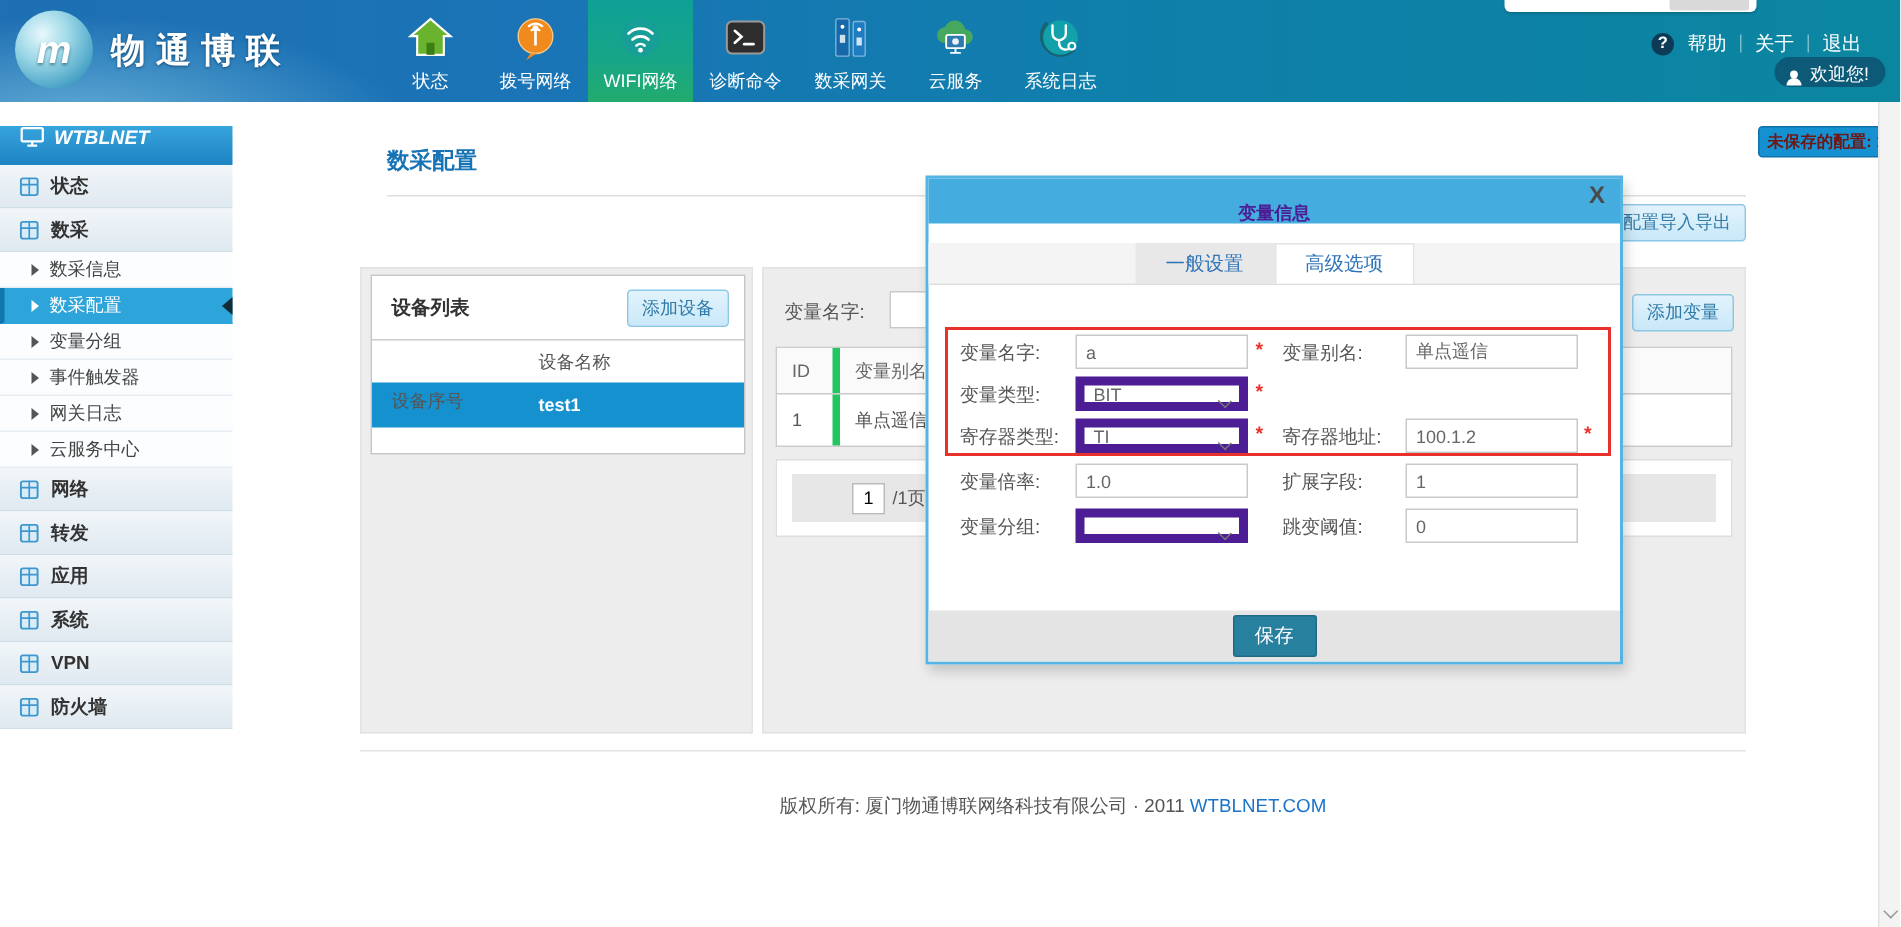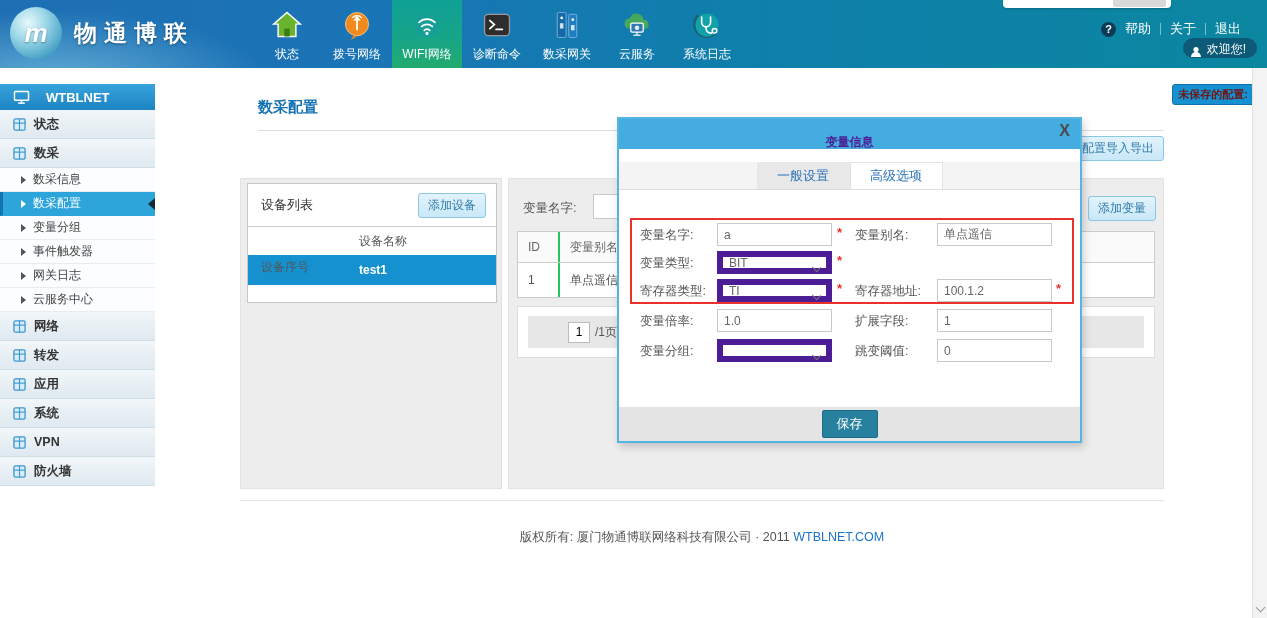--- a/index.html
+++ b/index.html
@@ -28,21 +28,21 @@
   .qmark { width:15px; height:15px; border-radius:50%; background:#0d3a56; color:#fff; font-size:11px; font-weight:bold;
     display:flex; align-items:center; justify-content:center; }
   .top-links .sep { width:1px; height:12px; background:rgba(255,255,255,.45); }
   .top-links a { color:#fff; text-decoration:none; cursor:pointer; }
   .welcome-pill { position:absolute; right:10px; top:38px; height:20px; padding:0 11px 0 7px; border-radius:11px;
     background:rgba(15,55,85,.55); color:#fff; font-size:12px; display:flex; align-items:flex-end; gap:5px; }
 
   
   .sidebar { position:absolute; left:0; top:84px; width:155px; }
   .sb-header { height:26px; background:linear-gradient(180deg,#37a4dc,#1d83c3); color:#fff; font-weight:bold; font-size:13px;
-    display:flex; align-items:center; gap:16px; padding-left:13px; }
+    display:flex; align-items:flex-start; gap:6px; padding-left:13px;font-style:italic; }
   .sb-group { height:29px; background:linear-gradient(180deg,#f1f6f9,#dfe9f0); border-bottom:1px solid #cfdde6;
     display:flex; align-items:center; gap:8px; padding-left:13px; font-size:12.5px; font-weight:bold; color:#333; cursor:pointer; }
   .sb-sub { position:relative; height:24px; background:#fbfdfe; border-bottom:1px solid #e6eef3;
     display:flex; align-items:center; gap:7px; padding-left:21px; font-size:12px; color:#444; cursor:pointer; }
   .sb-sub .tri { width:0; height:0; border-top:4px solid transparent; border-bottom:4px solid transparent; border-left:5px solid #555; }
   .sb-sub.active { background:#2da4da; color:#fff; border-bottom:1px solid #2da4da; border-left:3px solid #1176ab; padding-left:18px; }
   .sb-sub.active .tri { border-left-color:#fff; }
   .sb-sub.active::after { content:""; position:absolute; right:0; top:50%; margin-top:-6px;
     border-top:6px solid transparent; border-bottom:6px solid transparent; border-right:7px solid #122b36; }
 
@@ -54,39 +54,39 @@
   .btn-light { background:linear-gradient(180deg,#e2f3fc,#c9e8f8); border:1px solid #8cc7e6; border-radius:3px;
     color:#2f7aa8; font-size:12px; padding:3px 9px; cursor:pointer; font-family:inherit; }
   .import-btn { position:absolute; right:103px; top:136px; }
 
   .gray-left { position:absolute; left:240px; top:178px; width:262px; height:311px; background:#ededed; border:1px solid #e2e2e2; }
   .var-panel { position:absolute; left:508px; top:178px; width:656px; height:311px; background:#ededed; border:1px solid #e2e2e2; }
 
   
   .dev-box { position:absolute; left:247px; top:183px; width:250px; height:120px; background:#fff; border:1px solid #c6c6c6; }
   .dev-head { height:42px; display:flex; align-items:center; justify-content:space-between; padding:0 10px 0 13px; }
-  .dev-title { font-size:13px; font-weight:normal; color:#333; }
+  .dev-title { font-size:13px; font-weight:bold; color:#333; }
   .dev-table { position:absolute; left:0; top:42px; right:0; }
   .dev-tr { display:flex; height:29px; border-top:1px solid #ccc; font-size:12px; color:#555; }
   .dev-tr > div { display:flex; align-items:center; padding-left:13px; }
   .dev-c1 { width:98px; border-right:1px solid #ccc;margin-top:40px; }
   .dev-c2 { flex:1; }
   .dev-tr.sel { background:#1591cf; color:#fff; font-weight:bold; height:30px; border-top:none; cursor:pointer; }
   .dev-tr.sel .dev-c1 { border-right:1px solid #3aa6dd; }
 
   
   .vp-filter-label { position:absolute; left:14px; top:21px; font-size:12.5px; color:#555; }
   .vp-filter-input { position:absolute; left:84px; top:15px; width:130px; height:25px; border:1px solid #c9c9c9; background:#fff;
     font-size:12px; padding:0 6px; font-family:inherit; }
   .vp-add-btn { position:absolute; right:7px; top:17px; }
   .vp-table { position:absolute; left:8px; top:52px; right:8px; background:#fff; border:1px solid #ccc; }
   .vp-tr { display:flex; height:31px; font-size:12px; color:#555; }
   .vp-tr.head { background:#fafafa; border-bottom:1px solid #ccc; color:#666; }
   .vp-tr > div { display:flex; align-items:center; padding-left:10px; }
-  .vp-c1 { width:42px; border-right:2px solid #22c55e; }
+  .vp-c1 { width:42px; border-right:5px solid #22c55e; }
   .vp-c2 { flex:1; }
   .vp-row { height:34px; cursor:pointer; }
   .vp-pager { position:absolute; left:8px; top:127px; right:8px; height:52px; background:#fff; border:1px solid #ddd; }
   .vp-pager-inner { position:absolute; left:10px; top:9px; right:10px; bottom:9px; background:#e7e7e7;
     display:flex; align-items:center; padding-left:40px; gap:5px; font-size:12px; color:#555; }
   .vp-page-input { width:22px; height:21px; background:#fff; border:1px solid #bbb; text-align:center; font-size:12px; font-family:inherit; }
 
   
   .modal { position:absolute; left:617px; top:117px; width:465px; height:326px; background:#fff;
     border:2px solid #55b5e2; box-shadow:2px 4px 8px rgba(0,0,0,.18); z-index:50; }

